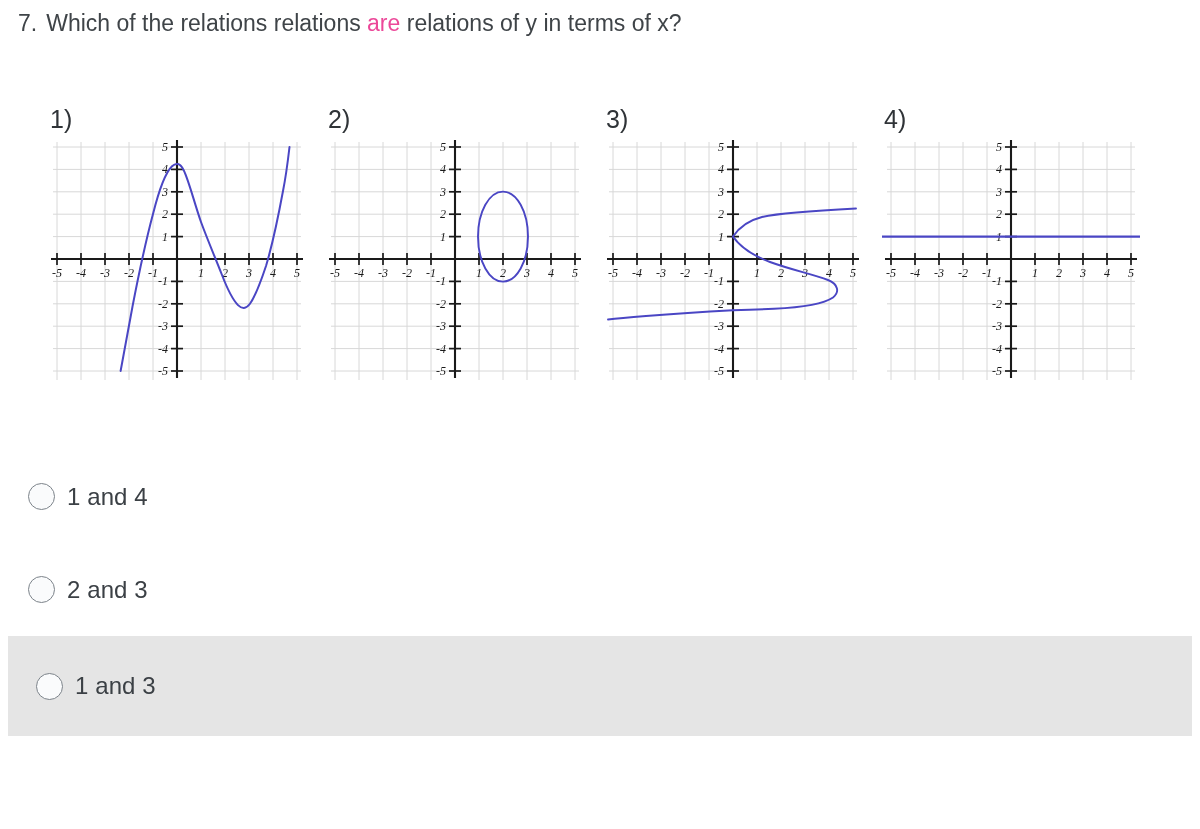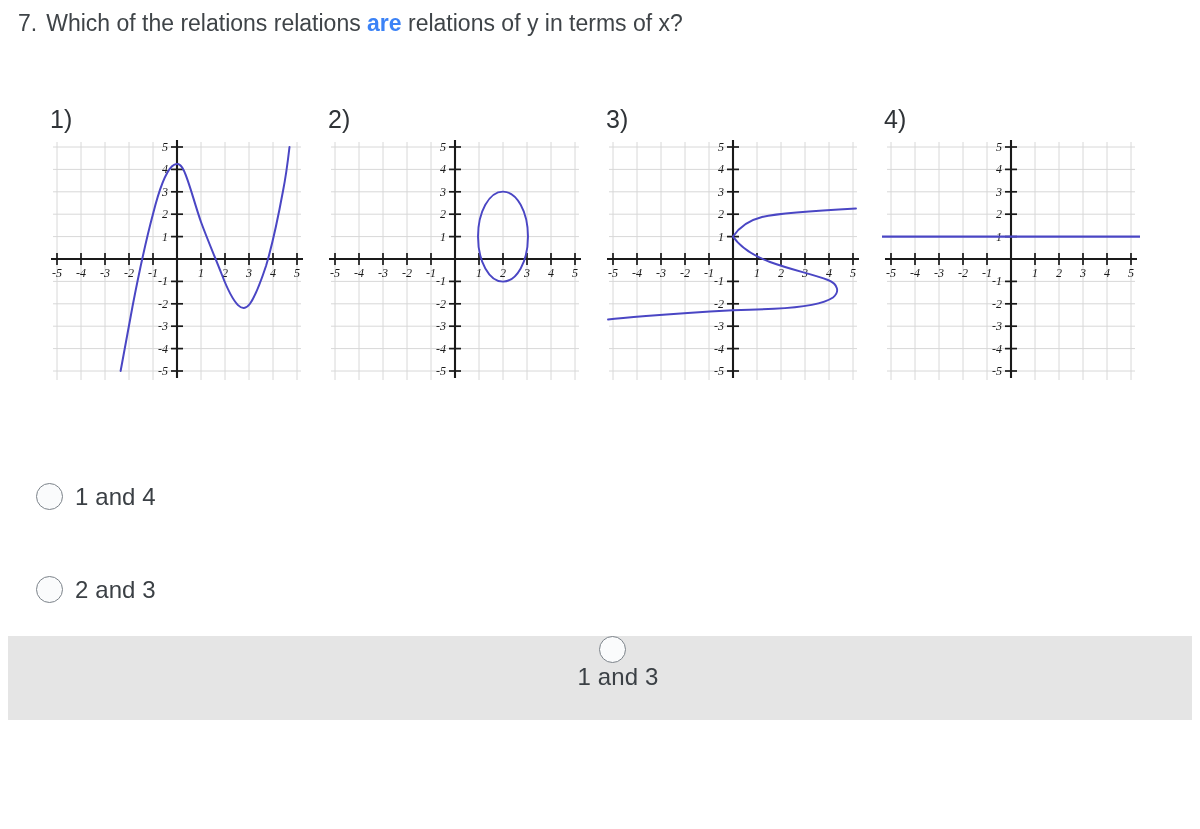--- a/index.html
+++ b/index.html
@@ -23,22 +23,22 @@
     top: 8px;
     font-size: 23px;
     line-height: 30px;
     color: #3f4448;
     white-space: nowrap;
   }
   #question-stem .num {
     margin-right: 9px;
   }
   #question-stem .emph {
-    font-weight: bold;
-    color: #3b82f6;
+    font-weight: normal;
+    color: #ec4899;
   }
 
   
   #graph-strip {
     position: absolute;
     left: 0;
     top: 104px;
     width: 1200px;
     height: 300px;
   }
@@ -74,27 +74,26 @@
     left: 0;
     top: 450px;
     width: 1200px;
   }
   .option-row {
     position: relative;
     box-sizing: border-box;
     height: 93px;
     display: flex;
     align-items: center;
-    padding-left: 36px;
+    padding-left: 28px;
   }
   .option-row.highlight {
     background: #e5e5e5;
     margin: 0 8px;
-    height: 84px;
-    flex-direction: column;
+    height: 100px;
   }
   .radio-circle {
     flex: 0 0 auto;
     width: 27px;
     height: 27px;
     border-radius: 50%;
     border: 1.6px solid #7c838a;
     background: #fafbfc;
     box-sizing: border-box;
     margin-right: 12px;

